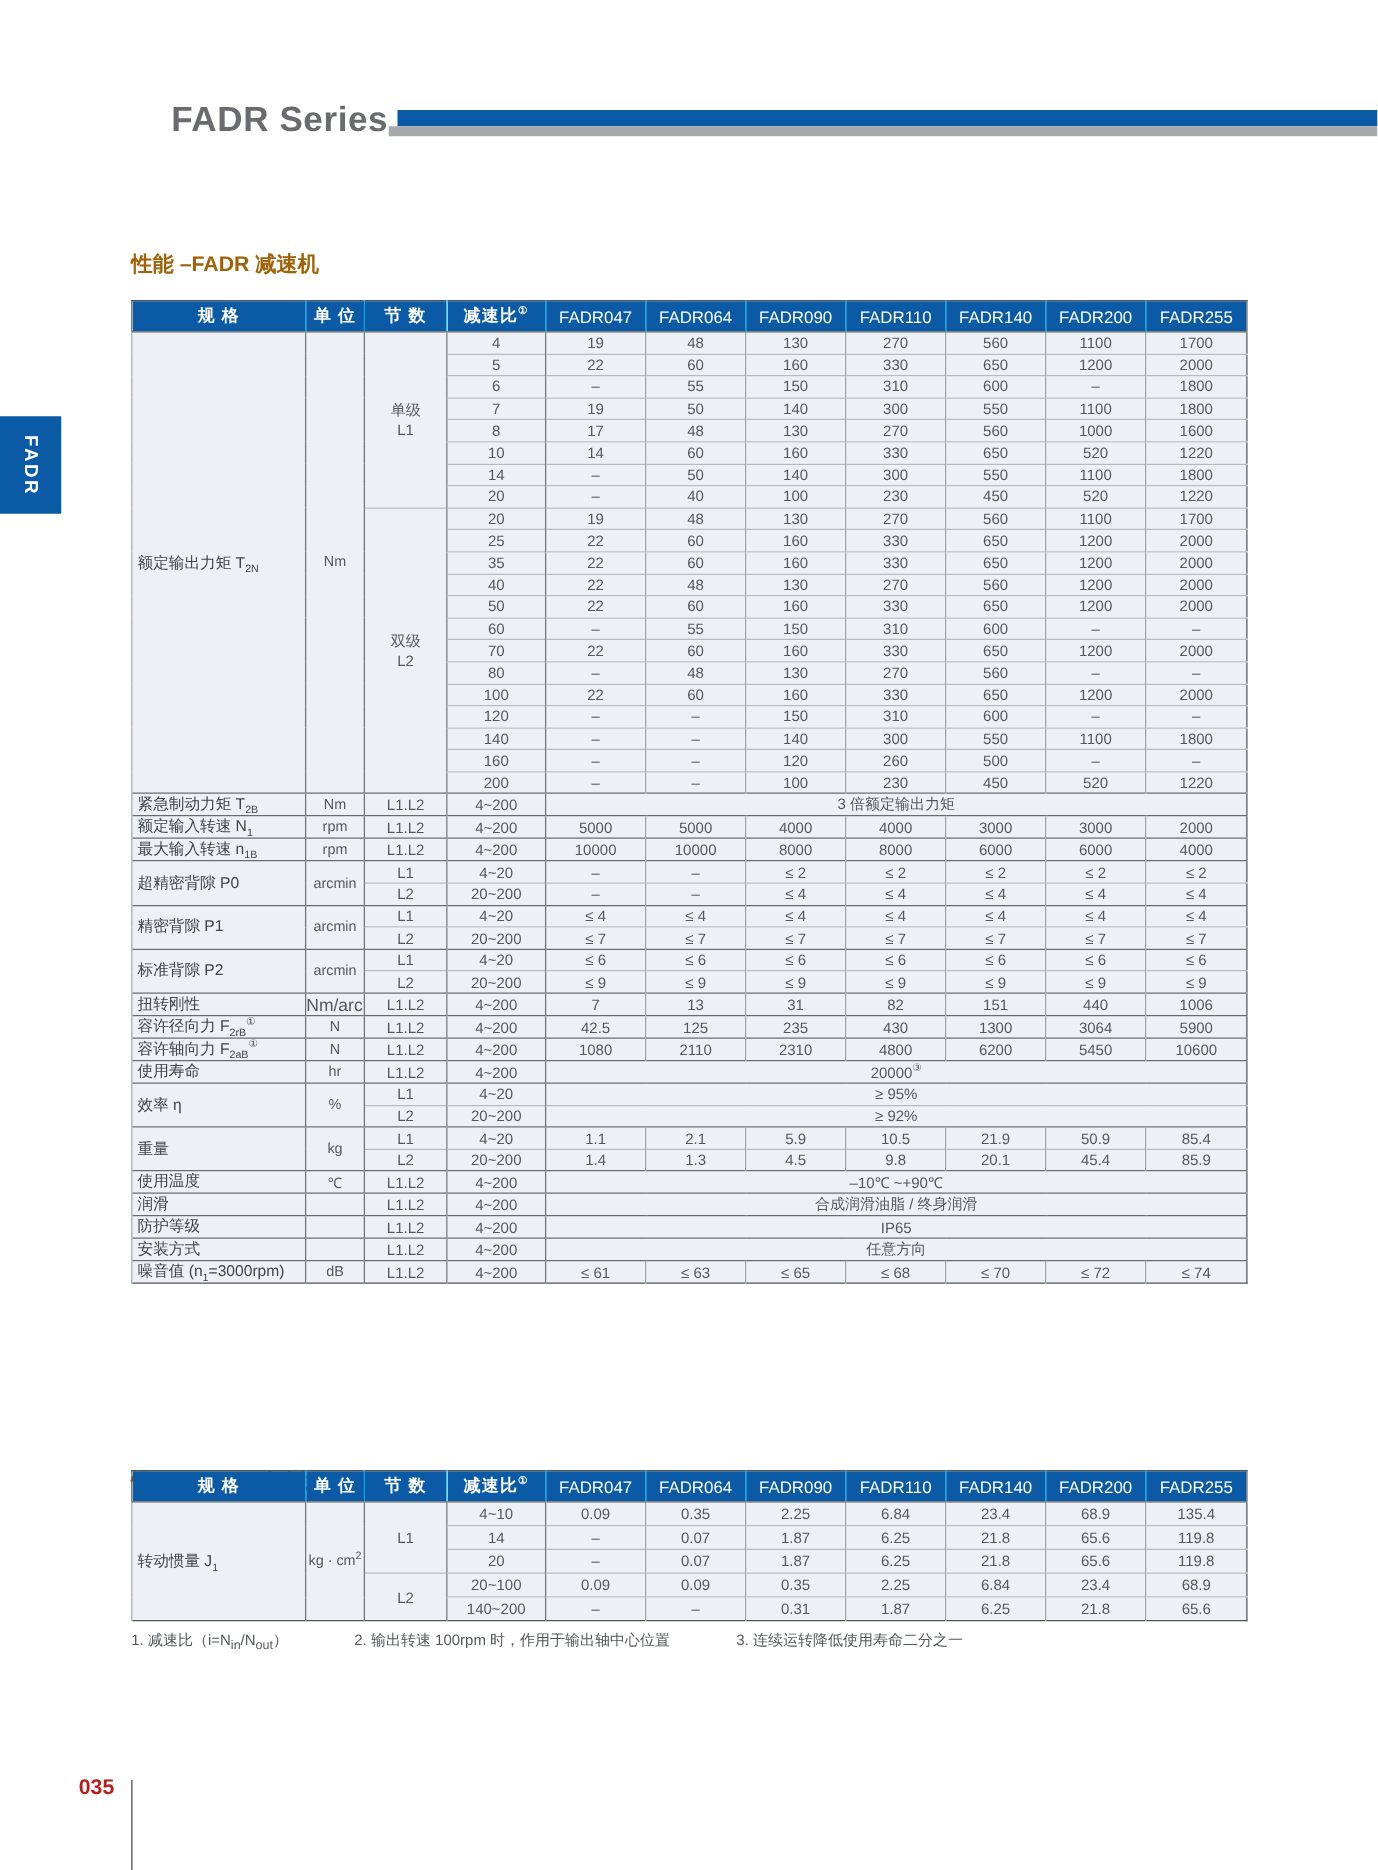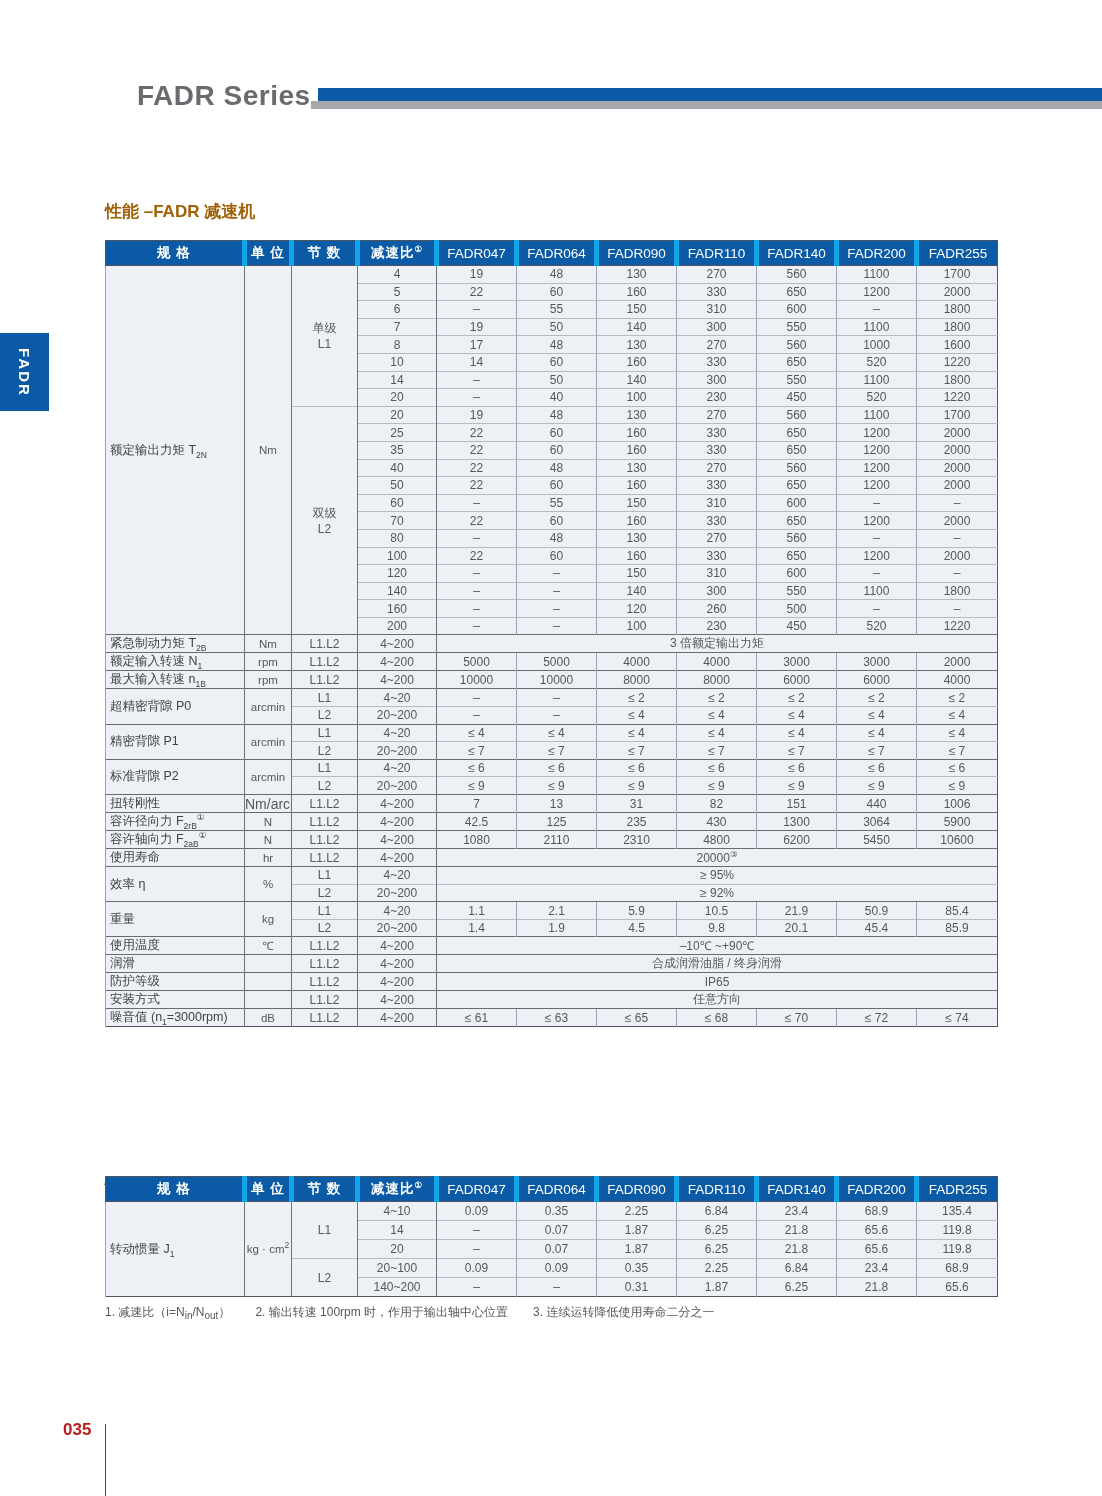--- a/index.html
+++ b/index.html
@@ -19,36 +19,36 @@
   #perf-heading { top:200px; }
   #inertia-heading { top:1174px; }
 
   .tbl-wrap { position:absolute; left:105px; width:893px; }
   #perf-table { top:240px; }
   #inertia-table { top:1176px; }
 
   table.spec { border-collapse:collapse; table-layout:fixed; width:892px;
                font-family:"Liberation Sans", sans-serif; border:1px solid #4f555a; }
   .spec th { background:#0b5aa5; color:#ffffff; font-size:13.5px; font-weight:normal; height:25px;
-             text-align:center; border-left:5px solid #0ea5e9; border-bottom:1px solid #4f555a;
+             text-align:center; border-left:1px solid #0ea5e9; border-bottom:1px solid #4f555a;
              white-space:nowrap; overflow:hidden; }
   .spec th:first-child { border-left:none; }
   .spec th.cjk { font-weight:bold; letter-spacing:1px; }
   .spec td { background:#edf1f5; color:#53585d; font-size:12px; height:17.6px; text-align:center;
              vertical-align:middle; border-top:1px solid #b3bcc3; border-left:1px solid #9aa4ac;
              white-space:nowrap; overflow:hidden; }
   .spec td.vd { border-left-color:#6c737a; }
   .spec tr.maj > td { border-top-color:#666c72; }
   .spec td.lbl { text-align:left; padding-left:4px; color:#3f4449; font-size:12.5px; }
   .spec td.c1 { font-size:11.5px; }
   .spec td.sm { font-size:14px; }
   .spec sub, .spec sup { font-size:8.5px; line-height:0; }
   #inertia-table .spec td { height:19px; }
 
-  .footnotes { position:absolute; left:105px; top:1304px; width:880px; display:flex; gap:25px;
+  .footnotes { position:absolute; left:105px; top:1304px; width:880px; display:flex; gap:53px;
                font-size:12px; color:#54585c; }
   .page-num { position:absolute; left:63px; top:1420px; font-size:17px; font-weight:bold; color:#b91c1c; }
   .footer-rule { position:absolute; left:105px; top:1424px; width:1px; height:72px; background:#4a4a4a; }
 </style>
 </head>
 <body>
 
 <div class="page">
 
   <div class="doc-title">FADR Series</div>
@@ -479,21 +479,21 @@
             <td>5.9</td>
             <td>10.5</td>
             <td>21.9</td>
             <td>50.9</td>
             <td>85.4</td>
           </tr>
           <tr>
             <td class="vd">L2</td>
             <td class="vd">20~200</td>
             <td class="vd">1.4</td>
-            <td>1.9</td>
+            <td>1.3</td>
             <td>4.5</td>
             <td>9.8</td>
             <td>20.1</td>
             <td>45.4</td>
             <td>85.9</td>
           </tr>
           <tr class="maj">
             <td class="lbl">使用温度</td>
             <td class="vd c1">℃</td>
             <td class="vd">L1.L2</td>

